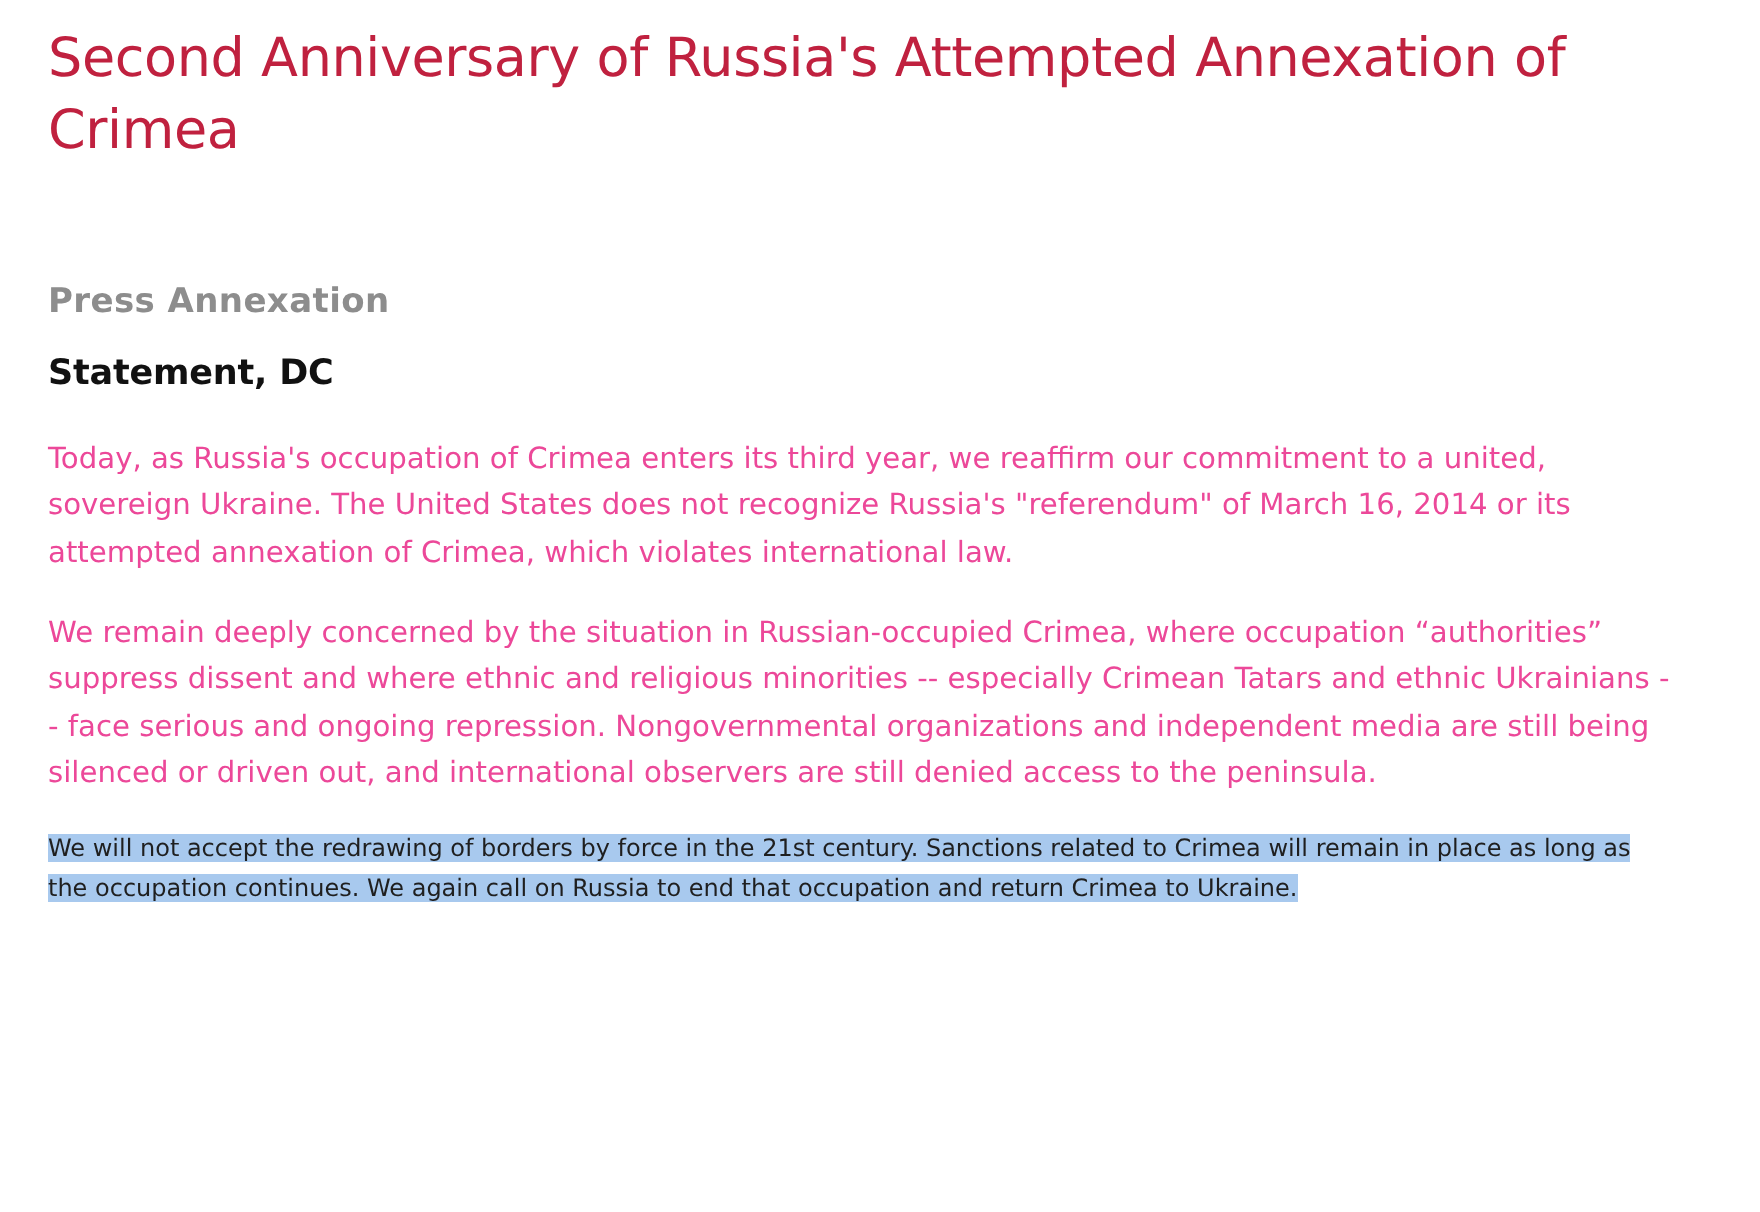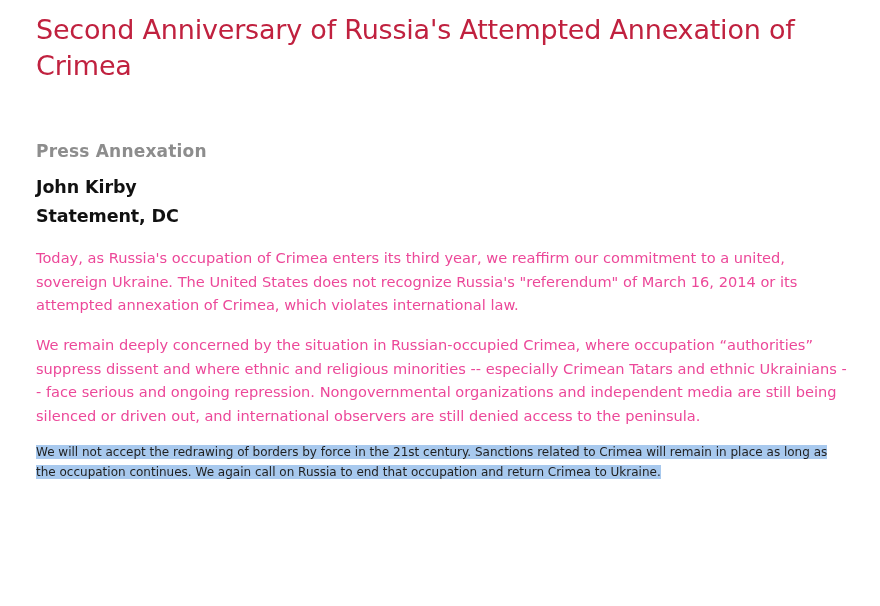--- a/index.html
+++ b/index.html
@@ -11,21 +11,20 @@
     width: 880px;
     height: 606px;
     font-family: "DejaVu Sans", sans-serif;
     color: #1a1a1a;
     overflow: hidden;
   }
   .page {
     padding: 6px 14px 0 24px;
     box-sizing: border-box;
     width: 852px;
-    margin-left: 12px;
   }
   .doc-title {
     color: #c0213f;
     font-family: "DejaVu Sans", sans-serif;
     font-size: 27px;
     font-weight: normal;
     line-height: 1.32;
     letter-spacing: -0.2px;
     margin: 6px 0 0 0;
     max-width: 800px;
@@ -75,21 +74,20 @@
 </head>
 <body>
 
 <div class="page">
 
   <h1 class="doc-title">Second Anniversary of Russia's Attempted Annexation of Crimea</h1>
 
   <div class="kicker">Press Annexation</div>
 
   <div class="byline-block">
-    <div class="byline">John Kirby</div>
     <div class="byline">Statement, DC</div>
   </div>
 
   <div class="body-block">
     <p class="para">Today, as Russia's occupation of Crimea enters its third year, we reaffirm our commitment to a united, sovereign Ukraine. The United States does not recognize Russia's "referendum" of March 16, 2014 or its attempted annexation of Crimea, which violates international law.</p>
     <p class="para">We remain deeply concerned by the situation in Russian-occupied Crimea, where occupation “authorities” suppress dissent and where ethnic and religious minorities -- especially Crimean Tatars and ethnic Ukrainians -- face serious and ongoing repression. Nongovernmental organizations and independent media are still being silenced or driven out, and international observers are still denied access to the peninsula.</p>
     <div class="hl-wrap">
       <span class="mark">We will not accept the redrawing of borders by force in the 21st century. Sanctions related to Crimea will remain in place as long as the occupation continues. We again call on Russia to end that occupation and return Crimea to Ukraine.</span>
     </div>
   </div>

